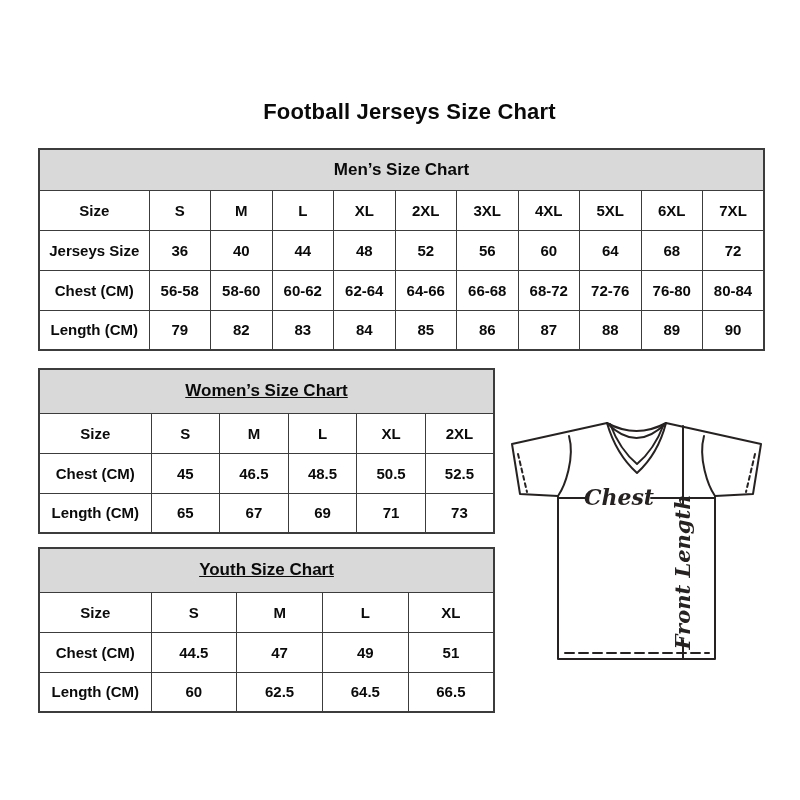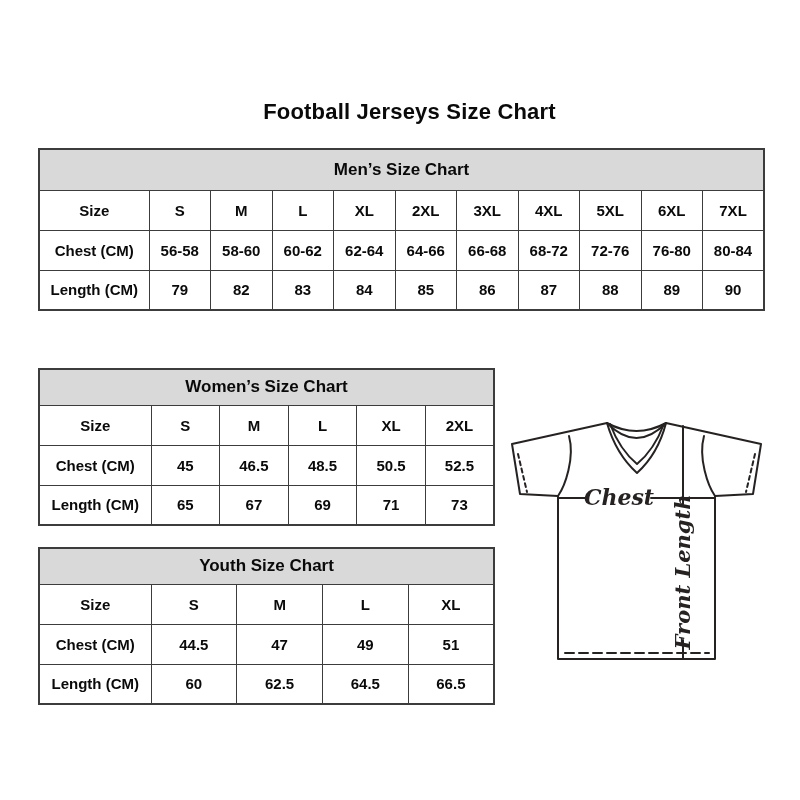--- a/index.html
+++ b/index.html
@@ -43,21 +43,21 @@
     font-size: 17px;
   }
   td.cell { font-size: 15px; }
 
   #mens-table   { left: 38px; top: 148px; width: 725px; }
   #mens-table   tr.section-row { height: 41px; padding-left: 19px; }
   #mens-table   tr.data-row    { height: 40px; }
 
   #womens-table { left: 38px; top: 368px; width: 455px; }
   #youth-table  { left: 38px; top: 547px; width: 455px; border-radius: 23px; }
-  #womens-table tr.section-row, #youth-table tr.section-row { height: 36px; }
+  #womens-table tr.section-row, #youth-table tr.section-row { height: 44px; text-decoration: underline; }
   #womens-table tr.data-row,    #youth-table tr.data-row    { height: 40px; }
 
   .jersey {
     position: absolute;
     left: 505px; top: 406px;
     width: 265px; height: 255px;
   }
   .jersey .stroke {
     stroke: var(--diagram-line, #262222);
     stroke-width: 2;
@@ -99,20 +99,33 @@
           <td class="cell">L</td>
           <td class="cell">XL</td>
           <td class="cell">2XL</td>
           <td class="cell">3XL</td>
           <td class="cell">4XL</td>
           <td class="cell">5XL</td>
           <td class="cell">6XL</td>
           <td class="cell">7XL</td>
         </tr>
         <tr class="data-row">
+          <td class="cell">Jerseys Size</td>
+          <td class="cell">36</td>
+          <td class="cell">40</td>
+          <td class="cell">44</td>
+          <td class="cell">48</td>
+          <td class="cell">52</td>
+          <td class="cell">56</td>
+          <td class="cell">60</td>
+          <td class="cell">64</td>
+          <td class="cell">68</td>
+          <td class="cell">72</td>
+        </tr>
+        <tr class="data-row">
           <td class="cell">Chest (CM)</td>
           <td class="cell">56-58</td>
           <td class="cell">58-60</td>
           <td class="cell">60-62</td>
           <td class="cell">62-64</td>
           <td class="cell">64-66</td>
           <td class="cell">66-68</td>
           <td class="cell">68-72</td>
           <td class="cell">72-76</td>
           <td class="cell">76-80</td>

